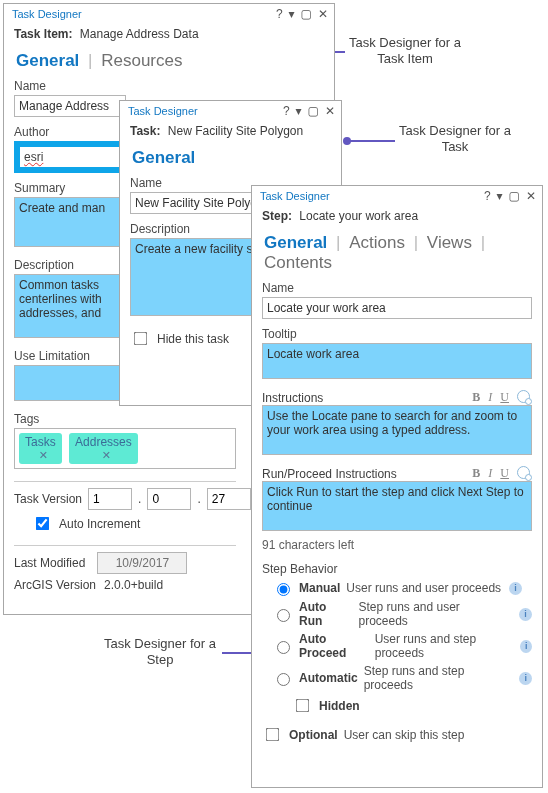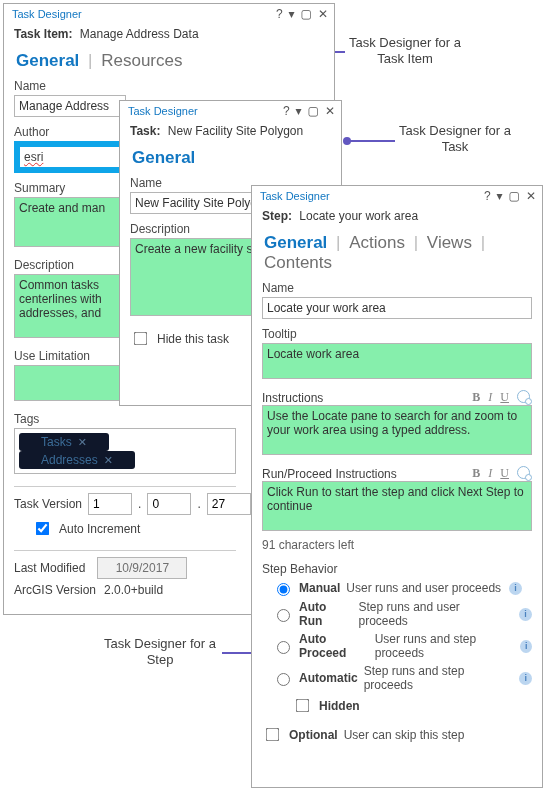--- a/index.html
+++ b/index.html
@@ -85,33 +85,34 @@
     color: #333;
     background: #fff;
   }
   .textarea {
     width: 100%;
     border: 1px solid #b5b5b5;
     padding: 3px 4px;
     font-family: inherit;
     font-size: 12px;
     color: #333;
-    background: #86efac;
+    background: #7dd3fc;
     resize: none;
     white-space: normal;
   }
   .tag {
     display: inline-flex;
     align-items: center;
-    background: #0f172a;
+    background: #5eead4;
     color: #3b6c97;
     border-radius: 3px;
-    padding: 2px 22px;
+    padding: 2px 6px;
     margin-right: 4px;
     font-size: 12px;
+    flex-direction: column;
   }
   .tag .x {
     margin-left: 6px;
     color: #577797;
     font-size: 11px;
   }
   .tags-box {
     border: 1px solid #b5b5b5;
     padding: 4px;
     min-height: 28px;

